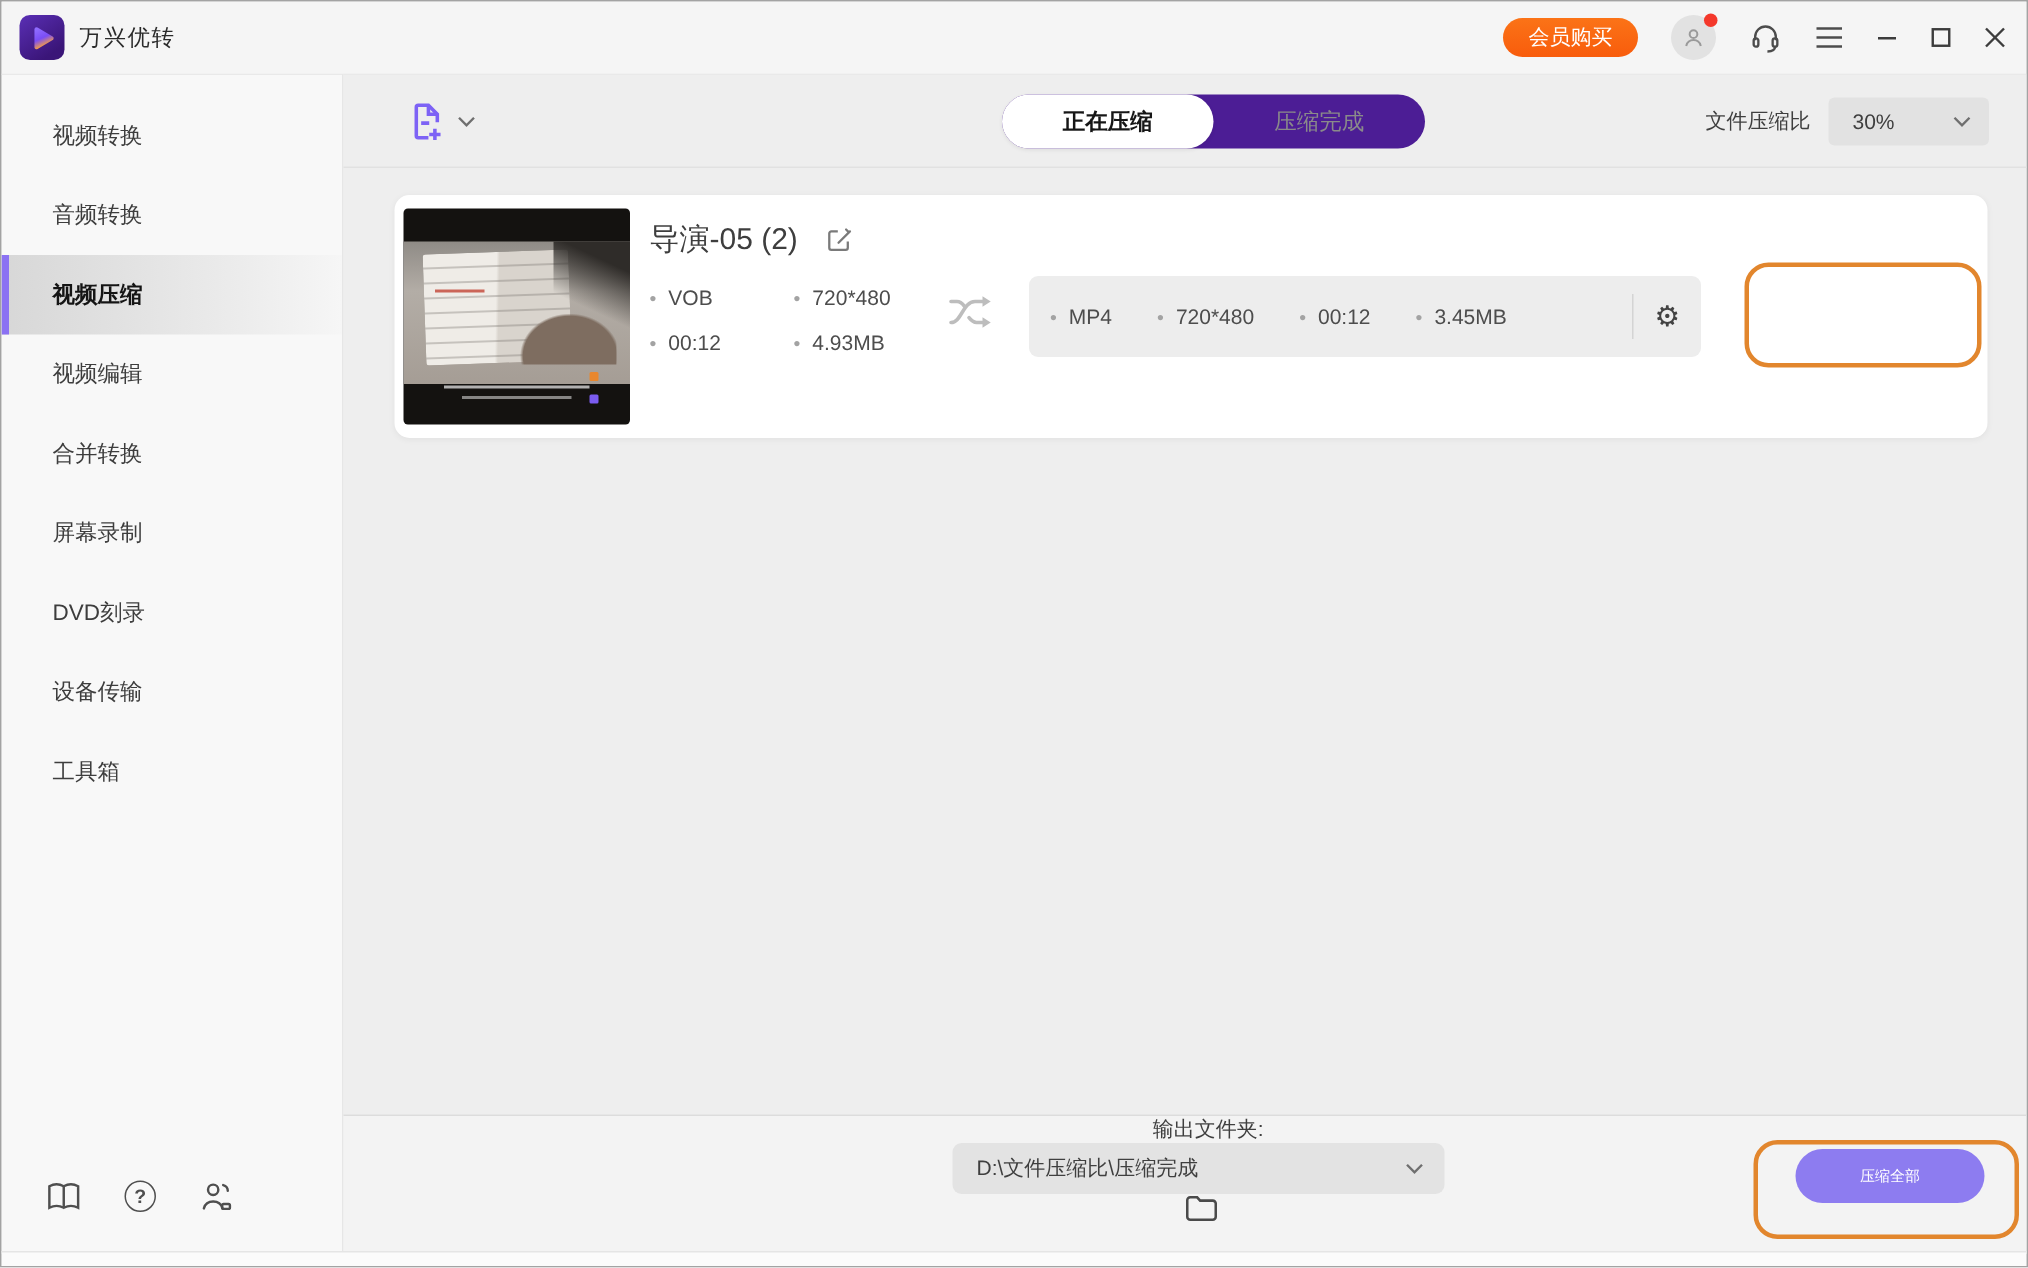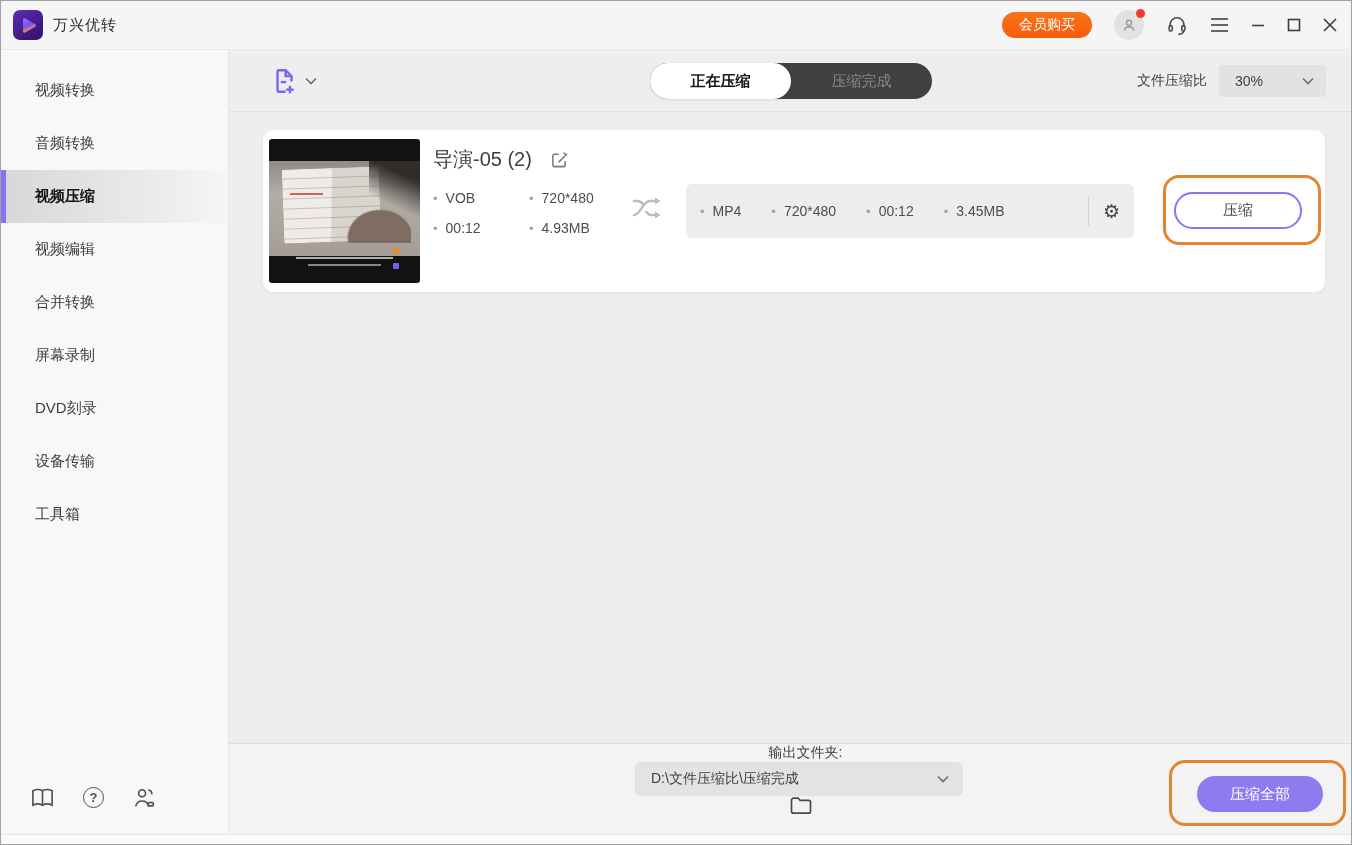--- a/index.html
+++ b/index.html
@@ -24,21 +24,21 @@
   .nav-item.active { font-weight:bold; color:#141414; background:linear-gradient(90deg,#d7d7d7 0%,#ececec 70%,#f6f6f6 100%); }
   .nav-item.active::before { content:""; position:absolute; left:0; top:0; bottom:0; width:5px; background:#8b72f3; }
   .sidebar-bottom { position:absolute; left:30px; bottom:28px; display:flex; align-items:center; gap:29px; }
   .sb-icon { color:#4f4f4f; cursor:pointer; display:flex; align-items:center; justify-content:center; }
   .circle-q { width:21px; height:21px; border:1.7px solid #4f4f4f; border-radius:50%; font-size:13px; display:flex; align-items:center; justify-content:center; color:#4f4f4f; font-weight:bold; }
 
   
   .main { position:absolute; left:228px; top:48px; width:1124px; height:787px; display:flex; flex-direction:column; border-top:1px solid #e9e9e9; }
   .toolbar { height:62px; background:#eeeeee; border-bottom:1px solid #e1e1e1; position:relative; display:flex; align-items:center; }
   .addfile { margin-left:42px; display:flex; align-items:center; gap:8px; cursor:pointer; }
-  .tabs { position:absolute; left:421px; top:13px; width:282px; height:36px; background:#404040; border-radius:18px; display:flex; }
+  .tabs { position:absolute; left:439px; top:13px; width:282px; height:36px; background:#4c1d95; border-radius:18px; display:flex; }
   .tab { flex:1; display:flex; align-items:center; justify-content:center; font-size:15px; color:#8a8a8a; border-radius:18px; cursor:pointer; }
   .tab.active { background:#ffffff; color:#161616; font-weight:bold; box-shadow:0 1px 3px rgba(0,0,0,0.08); }
   .ratio-group { margin-left:auto; margin-right:27px; display:flex; align-items:center; gap:12px; }
   .ratio-label { font-size:14px; color:#3f3f3f; }
   .ratio-select { width:107px; height:32px; background:#e2e2e2; border-radius:4px; display:flex; align-items:center; padding:0 12px 0 16px; font-size:14px; color:#3f3f3f; cursor:pointer; }
   .ratio-select .chev { margin-left:auto; }
 
   
   .content { flex:1; background:#eeeeee; position:relative; }
   .card { position:absolute; left:34px; top:18px; width:1062px; height:162px; background:#ffffff; border-radius:10px; box-shadow:0 1px 4px rgba(0,0,0,0.05); }
@@ -68,21 +68,21 @@
   .compress-btn { position:absolute; right:23px; top:62px; width:128px; height:37px; background:#ffffff; border:2px solid #8a76f0; border-radius:19px; font-size:15px; color:#4a4a4a; cursor:pointer; }
   .annot { border:3px solid #e2862d; border-radius:16px; position:absolute; pointer-events:none; }
   .annot.card-annot { right:4px; top:45px; width:158px; height:70px; }
 
   
   .footer { height:93px; background:#f3f3f3; border-top:1px solid #dcdcdc; position:relative; display:flex; align-items:center;flex-direction:column; }
   .out-folder-label { margin-left:29px; font-size:14px; color:#3f3f3f; }
   .folder-select { margin-left:16px; width:328px; height:34px; background:#e3e3e3; border-radius:6px; display:flex; align-items:center; padding:0 14px 0 16px; font-size:14px; color:#3f3f3f; cursor:pointer; }
   .folder-select .chev { margin-left:auto; }
   .open-folder { margin-left:20px; display:flex; cursor:pointer; color:#4a4a4a; }
-  .compress-all-btn { position:absolute; right:30px; top:32px; width:126px; height:36px; background:#8d7cf0; border:none; border-radius:18px; color:#ffffff; font-size:15px; cursor:pointer; }
+  .compress-all-btn { position:absolute; right:30px; top:22px; width:126px; height:36px; background:#8d7cf0; border:none; border-radius:18px; color:#ffffff; font-size:10px; cursor:pointer; }
   .annot.footer-annot { right:7px; top:16px; width:177px; height:66px; }
 
   .bottom-strip { position:absolute; left:0; bottom:0; width:100%; height:10px; background:#fbfbfb; border-top:1px solid #e5e5e5; }
 </style>
 </head>
 <body>
 
 <div class="window">
 
   <div class="titlebar">
@@ -292,21 +292,20 @@
               <span>00:12</span>
             </div>
           <div class="cell">
               <span class="dot">•</span>
               <span>3.45MB</span>
             </div>
           <div class="out-divider"></div>
           <span class="gear">⚙</span>
         </div>
 
-        <button class="compress-btn">压缩</button>
         <div class="annot card-annot"></div>
       </div>
     </div>
 
     <div class="footer">
       <span class="out-folder-label">输出文件夹:</span>
       <div class="folder-select">
         <span>D:\文件压缩比\压缩完成</span>
         <svg class="chev" width="12" height="8" viewBox="0 0 12 8" fill="none" stroke="#6f6f6f" stroke-width="1.6">
             <path d="M1 1.5 L6 6.5 L11 1.5"></path>

